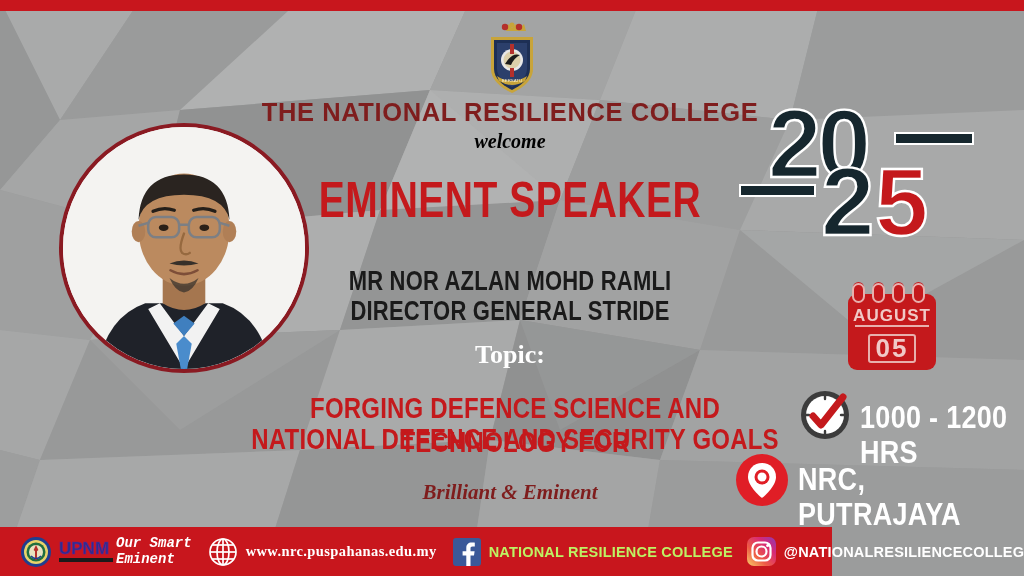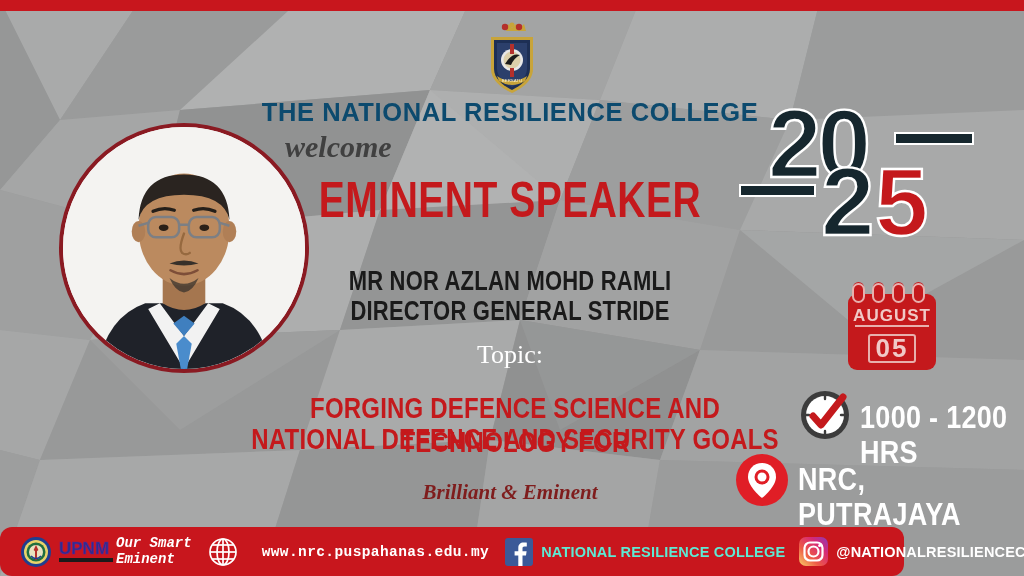--- a/index.html
+++ b/index.html
@@ -31,28 +31,28 @@
     position:absolute; left:481px; top:22px;
     width:62px; height:74px;
   }
 
   
   .college-title {
     position:absolute; left:255px; top:98px;
     width:510px; text-align:center;
     font-size:25.5px; font-weight:bold;
     letter-spacing:0.6px;
-    color:#0c4a6e;
+    color:#7f1d1d;
     font-family:"Liberation Sans", sans-serif;
   }
   .welcome {
     position:absolute; left:285px; top:130px;
-    width:450px; text-align:left;
-    font-size:30px; font-style:italic; font-weight:bold;
-    color:#404040;
+    width:450px; text-align:center;
+    font-size:20px; font-style:italic; font-weight:bold;
+    color:#000000;
     font-family:"Liberation Serif", serif;
   }
   .eminent-speaker {
     position:absolute; left:255px; top:172px;
     width:510px; text-align:center;
     font-size:39px; font-weight:bold;
     letter-spacing:0.5px;
     color:#c4191c;
     font-family:"Liberation Sans", sans-serif;
     transform:scaleY(1.28); transform-origin:top center;
@@ -66,21 +66,21 @@
     letter-spacing:0.2px;
     font-family:"Liberation Sans", sans-serif;
     transform:scaleY(1.22); transform-origin:top center;
   }
   .speaker-name { top:266px; }
   .speaker-role { top:296px; }
 
   .topic-label {
     position:absolute; left:285px; top:340px;
     width:450px; text-align:center;
-    font-size:26px; font-weight:normal;
+    font-size:26px; font-weight:bold;
     color:#ffffff;
     font-family:"Liberation Serif", serif;
   }
 
   .topic-line {
     position:absolute; left:245px;
     width:540px; text-align:center;
     font-size:24px; font-weight:bold;
     color:#c4191c;
     letter-spacing:0.2px;
@@ -131,44 +131,44 @@
     position:absolute; left:798px; top:462px;
     font-size:27px; font-weight:bold; color:#ffffff;
     letter-spacing:0.3px;
     font-family:"Liberation Sans", sans-serif;
     transform:scaleY(1.15); transform-origin:left top;
   }
 
   
   .footer {
     position:absolute; left:0; top:527px;
-    width:904px; height:49px;
+    width:832px; height:49px;
     background:#c8161d;
-    display:flex; align-items:center;border-radius:12px;
+    display:flex; align-items:center;
   }
   .upnm-logo { width:32px; height:32px; margin-left:20px; flex:none; }
   .upnm-word { margin-left:6px; flex:none; }
   .smart-partner {
     flex:none;
     font-family:"Liberation Mono", monospace;
     font-size:14px; font-weight:bold; font-style:italic;
     color:#ffffff; line-height:1.12;
     text-align:left;
   }
   .globe-icon { width:30px; height:30px; margin-left:16px; flex:none; }
   .site-url {
-    margin-left:24px; flex:none;
-    font-family:Liberation Mono, monospace;
+    margin-left:8px; flex:none;
+    font-family:Liberation Serif, serif;
     font-size:14.5px; font-weight:bold; color:#ffffff;
     letter-spacing:0.4px;
   }
   .fb-icon { width:28px; height:28px; margin-left:16px; flex:none; }
   .fb-text {
     margin-left:8px; flex:none;
-    font-size:14.5px; font-weight:bold; color:#5eead4;
+    font-size:14.5px; font-weight:bold; color:#bef264;
     letter-spacing:0.2px;
     font-family:"Liberation Sans", sans-serif;
   }
   .ig-icon { width:29px; height:29px; margin-left:14px; flex:none; }
   .ig-text {
     margin-left:8px; flex:none;
     font-size:14.5px; font-weight:bold; color:#ffffff;
     letter-spacing:0.2px;
     font-family:"Liberation Sans", sans-serif;
   }

